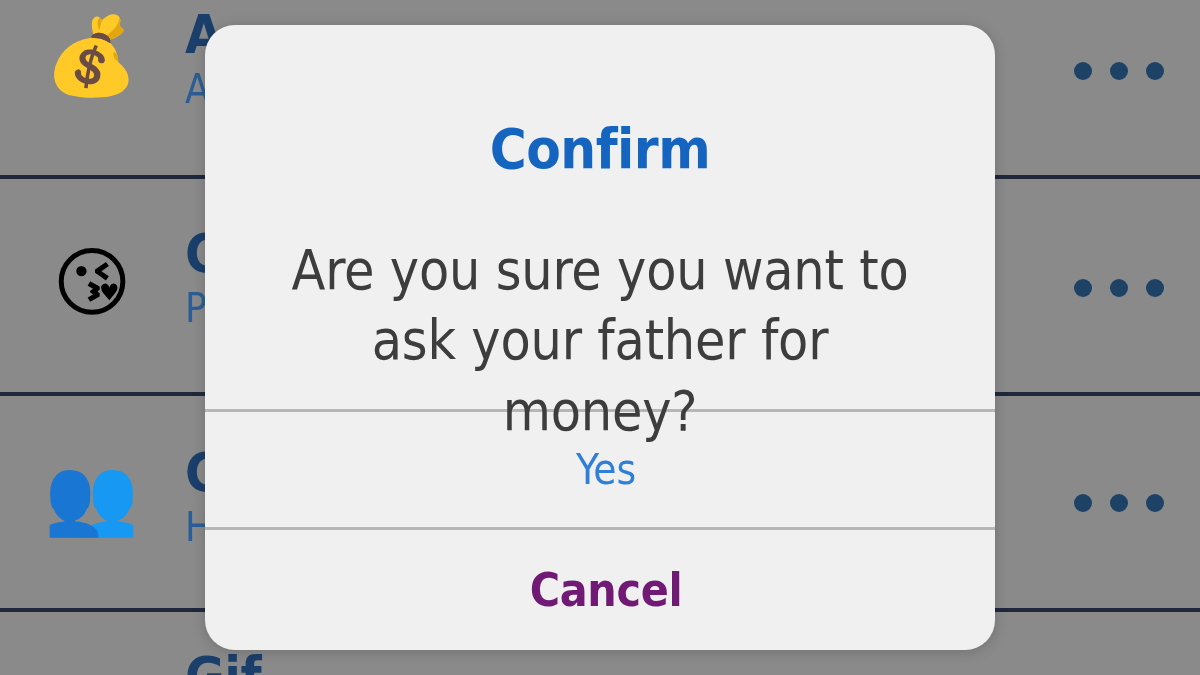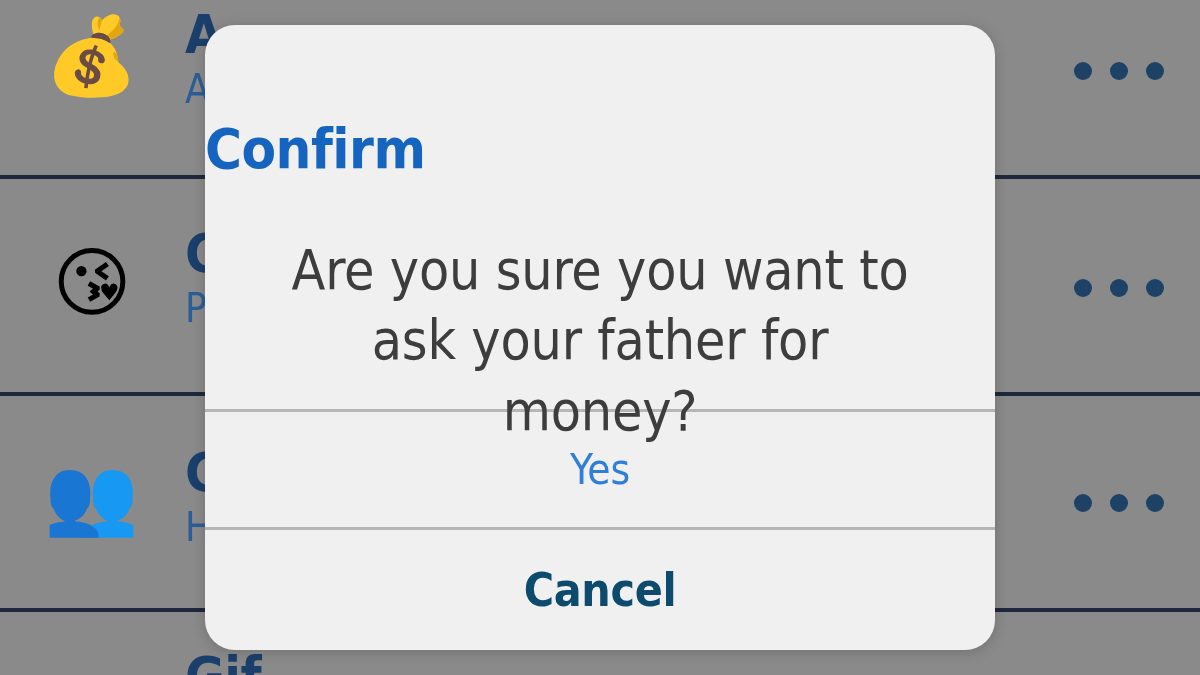--- a/index.html
+++ b/index.html
@@ -112,20 +112,21 @@
   #dialog-body {
     height: 384px;
     flex: 0 0 auto;
     position: relative;
   }
   #dialog-title {
     position: absolute;
     top: 96px;
     left: 0;
     right: 0;
+    text-align: center;
     font-family: "DejaVu Sans Condensed", "Liberation Sans Narrow", "Liberation Sans", sans-serif;
     font-size: 56px;
     font-weight: bold;
     color: #1565c0;
     letter-spacing: -0.5px;
     line-height: 1;
   }
   #dialog-message {
     position: absolute;
     top: 210px;
@@ -149,31 +150,32 @@
     flex: 1 1 auto;
     display: flex;
     align-items: center;
     justify-content: center;
     background: transparent;
     border: none;
     width: 100%;
     cursor: pointer;
     font-family: "DejaVu Sans Condensed", "Liberation Sans Narrow", "Liberation Sans", sans-serif;
     padding: 12px;
+    margin-left: 6px;
   }
   #btn-yes {
     font-size: 42px;
     font-weight: normal;
     color: #2f7ed8;
     letter-spacing: -0.2px;
   }
   #btn-cancel {
     font-size: 46px;
     font-weight: bold;
-    color: #0c4a6e;
+    color: #701a75;
     letter-spacing: -0.3px;
   }
 </style>
 </head>
 <body>
 
 <div id="background-list">
 
   <div class="list-row" style="top:0px;height:177px;">
     <div class="row-emoji" style="top:18px;">💰</div>

